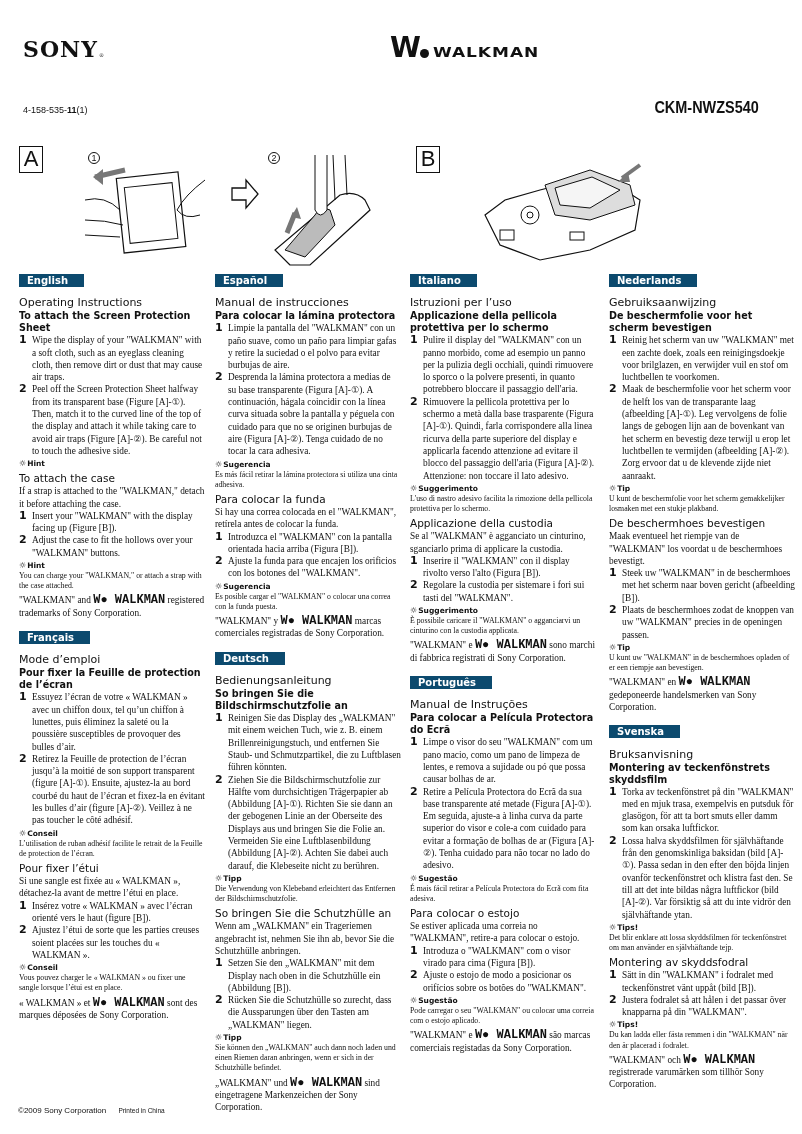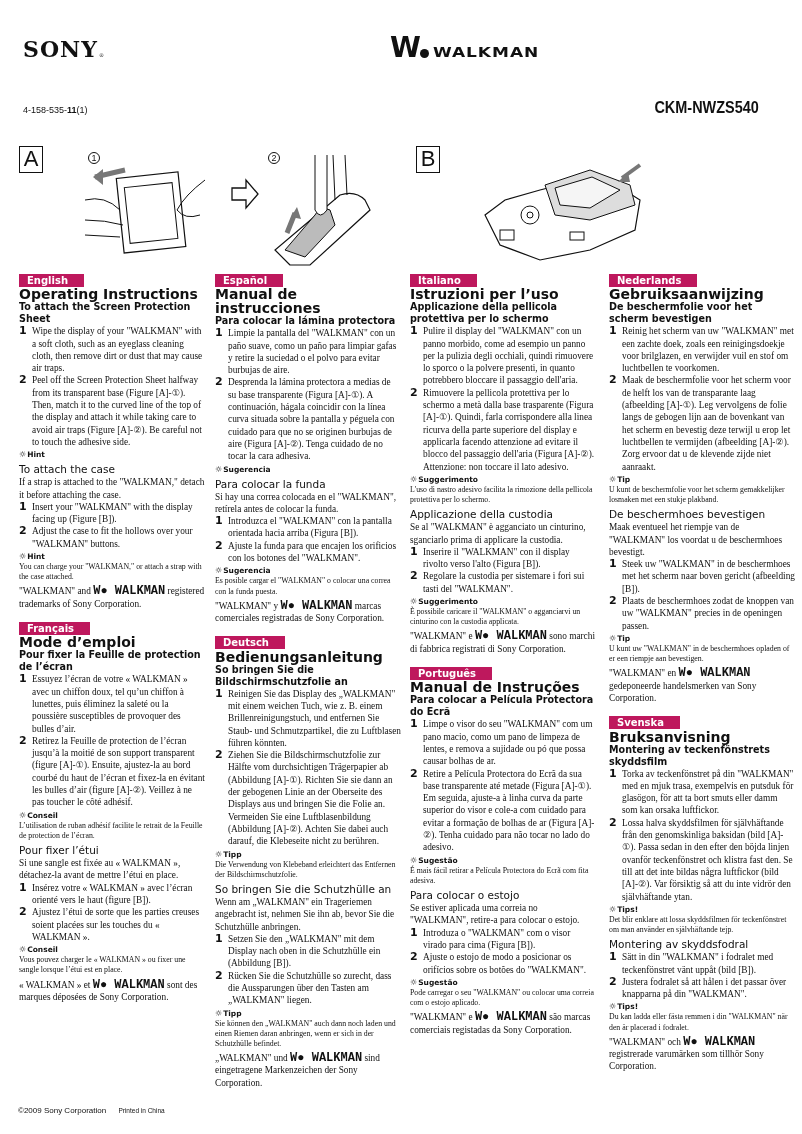--- a/index.html
+++ b/index.html
@@ -15,22 +15,22 @@
   .partno { position: absolute; left: 23px; top: 105px; font-family: "Liberation Sans", sans-serif; font-size: 9px; }
   .partno b { font-weight: bold; }
   .model { position: absolute; right: 43px; top: 98px; font-family: "Liberation Sans", sans-serif; font-weight: bold; font-size: 17px; transform: scaleX(0.85); transform-origin: right; }
 
   .figure-label { position: absolute; width: 24px; height: 27px; border: 1.5px solid #111; font-family: "Liberation Sans", sans-serif; font-size: 22px; line-height: 24px; text-align: center; }
   .step-num { position: absolute; width: 12px; height: 12px; border: 1px solid #111; border-radius: 50%; font-family: "Liberation Sans", sans-serif; font-size: 9px; line-height: 10px; text-align: center; }
   .illus { position: absolute; }
 
   .col { position: absolute; top: 272px; width: 186px; font-size: 9.3px; line-height: 12.3px; }
   .col1 { left: 19px; } .col2 { left: 215px; } .col3 { left: 410px; } .col4 { left: 609px; }
-  .lang-tab { display: inline-block; background: #be185d; color: #fff; font-family: "DejaVu Sans", sans-serif; font-weight: bold; font-size: 10px; line-height: 13px; padding: 0 16px 0 8px; margin-top: 2px; }
-  .h1 { font-family: "DejaVu Sans", sans-serif; font-weight: bold; font-size: 14px; line-height: 14px; margin-top: 0; }
+  .lang-tab { display: inline-block; background: #0c4a6e; color: #fff; font-family: "DejaVu Sans", sans-serif; font-weight: bold; font-size: 10px; line-height: 13px; padding: 0 16px 0 8px; margin-top: 2px; }
+  .h1 { font-family: "DejaVu Sans", sans-serif; font-weight: normal; font-size: 11px; line-height: 14px; margin-top: 9px; }
   .h2 { font-family: "DejaVu Sans", sans-serif; font-weight: bold; font-size: 9.6px; line-height: 12px; }
   .h3 { font-family: "DejaVu Sans", sans-serif; font-weight: normal; font-size: 10.5px; line-height: 13px; margin-top: 3px; }
   .para { font-size: 9.3px; line-height: 12.3px; }
   .step { display: flex; font-size: 9.3px; line-height: 12.3px; }
   .step .num { font-family: "DejaVu Sans", sans-serif; font-weight: bold; font-size: 11px; width: 12px; flex: none; line-height: 12px; }
   .step .txt { flex: 1; padding-left: 1px; }
   .hint-title { font-family: "DejaVu Sans", sans-serif; font-weight: bold; font-size: 7.5px; line-height: 10px; margin-top: 2px; }
   .hint-title .bulb { font-size: 8px; margin-right: 1px; }
   .hint { font-size: 7.8px; line-height: 10.2px; }
   .tm { margin-top: 3px; font-size: 9.3px; line-height: 12.3px; }
@@ -153,20 +153,21 @@
     <div class="h2">Para colocar la lámina protectora</div>
     <div class="step">
         <span class="num">1</span>
         <span class="txt">Limpie la pantalla del "WALKMAN" con un paño suave, como un paño para limpiar gafas y retire la suciedad o el polvo para evitar burbujas de aire.</span>
       </div>
     <div class="step">
         <span class="num">2</span>
         <span class="txt">Desprenda la lámina protectora a medias de su base transparente (Figura [A]-①). A continuación, hágala coincidir con la línea curva situada sobre la pantalla y péguela con cuidado para que no se originen burbujas de aire (Figura [A]-②). Tenga cuidado de no tocar la cara adhesiva.</span>
       </div>
     <div class="hint-title"><span class="bulb">☼</span><span>Sugerencia</span></div>
+    <div class="hint">Es más fácil retirar la lámina protectora si utiliza una cinta adhesiva.</div>
     <div class="h3">Para colocar la funda</div>
     <div class="para">Si hay una correa colocada en el "WALKMAN", retírela antes de colocar la funda.</div>
     <div class="step">
         <span class="num">1</span>
         <span class="txt">Introduzca el "WALKMAN" con la pantalla orientada hacia arriba (Figura [B]).</span>
       </div>
     <div class="step">
         <span class="num">2</span>
         <span class="txt">Ajuste la funda para que encajen los orificios con los botones del "WALKMAN".</span>
       </div>

